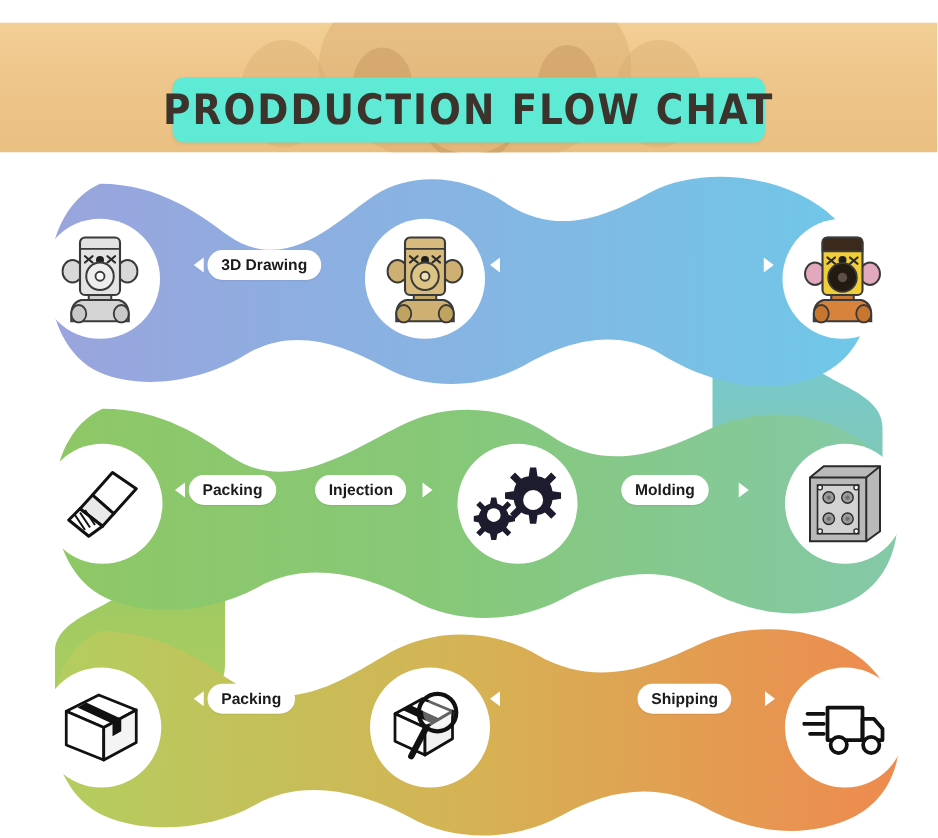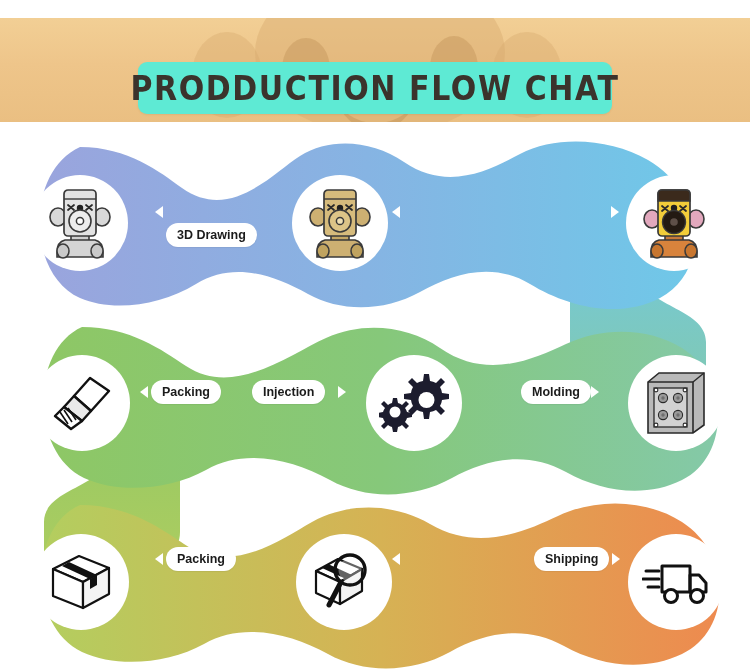--- a/index.html
+++ b/index.html
@@ -253,21 +253,21 @@
       <path d="M15 7 q0 -4 4 -4 h24 q4 0 4 4 v7 h-32 z" fill="#3b2a1c" stroke="#3a3a3a" stroke-width="1.4"></path>
       <path d="M19 19 l6 5 M25 19 l-6 5" stroke="#2b2b2b" stroke-width="1.8" stroke-linecap="round"></path>
       <path d="M37 19 l6 5 M43 19 l-6 5" stroke="#2b2b2b" stroke-width="1.8" stroke-linecap="round"></path>
       <circle cx="31" cy="21" r="3.2" fill="#1f1f1f"></circle>
       <circle cx="31" cy="35" r="11.5" fill="#231a12" stroke="#3a3a3a" stroke-width="1.4"></circle>
       <circle cx="31" cy="35" r="3.8" fill="#5e5048"></circle>
     </svg>
   </div>
 
   <div class="arrow arrow-left" style="left:155px; top:84px;"></div>
-  <div class="pill" style="left:166px; top:78px;margin-top:23px;">
+  <div class="pill" style="left:166px; top:78px;">
     <span>3D Drawing</span>
   </div>
 
   <div class="arrow arrow-left" style="left:392px; top:84px;"></div>
 
   <div class="arrow arrow-right" style="left:611px; top:84px;"></div>
 
   <div class="node" style="left:34px; top:233px; width:96px; height:96px;">
     <svg width="66" height="58" viewBox="0 0 66 58">
       <g stroke="#111" stroke-width="2.4" fill="#ffffff" stroke-linejoin="round">
@@ -330,21 +330,21 @@
   <div class="arrow arrow-left" style="left:140px; top:264px;"></div>
   <div class="pill" style="left:151px; top:258px;">
     <span>Packing</span>
   </div>
 
   <div class="pill" style="left:252px; top:258px;text-align:right;">
     <span>Injection</span>
   </div>
   <div class="arrow arrow-right" style="left:338px; top:264px;"></div>
 
-  <div class="pill" style="left:521px; top:258px;text-align:center;">
+  <div class="pill" style="left:497px; top:258px;text-align:center;">
     <span>Molding</span>
   </div>
   <div class="arrow arrow-right" style="left:591px; top:264px;"></div>
 
   <div class="node" style="left:33px; top:412px; width:96px; height:96px;">
     <svg width="64" height="60" viewBox="0 0 64 60">
       <g stroke="#111" stroke-width="2.2" fill="#ffffff" stroke-linejoin="round">
         <path d="M4 17 L30 4 L60 16 L34 30 Z"></path>
         <path d="M4 17 L34 30 L34 56 L4 44 Z"></path>
         <path d="M34 30 L60 16 L60 42 L34 56 Z" fill="#f4f4f4"></path>
@@ -382,18 +382,18 @@
     </svg>
   </div>
 
   <div class="arrow arrow-left" style="left:155px; top:431px;"></div>
   <div class="pill" style="left:166px; top:425px;">
     <span>Packing</span>
   </div>
 
   <div class="arrow arrow-left" style="left:392px; top:431px;"></div>
 
-  <div class="pill" style="left:534px; top:425px;">
+  <div class="pill" style="left:510px; top:425px;">
     <span>Shipping</span>
   </div>
   <div class="arrow arrow-right" style="left:612px; top:431px;"></div>
 
 </div>
 
 </body></html>

